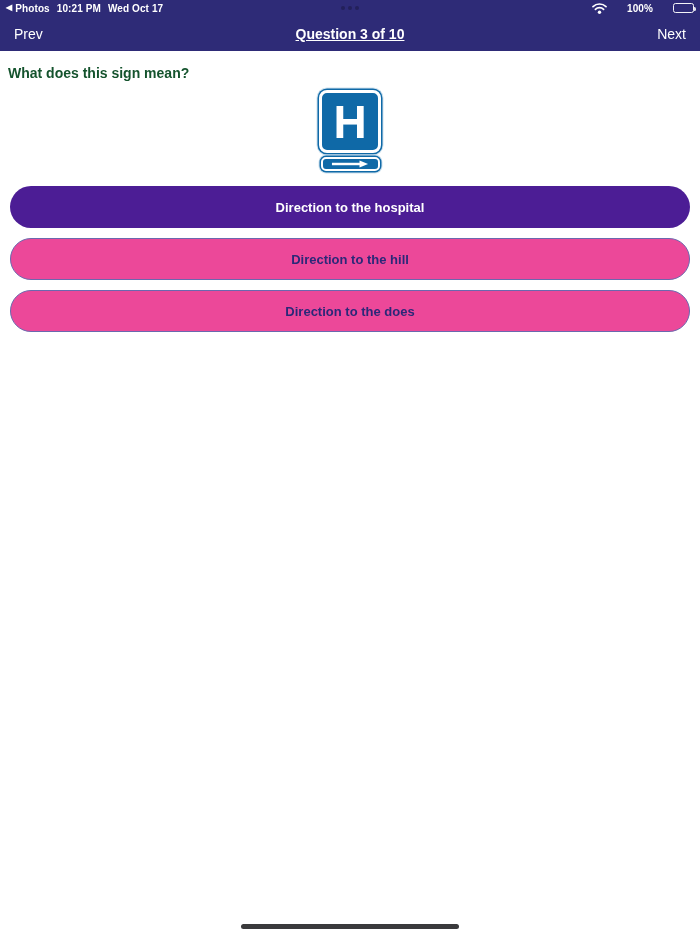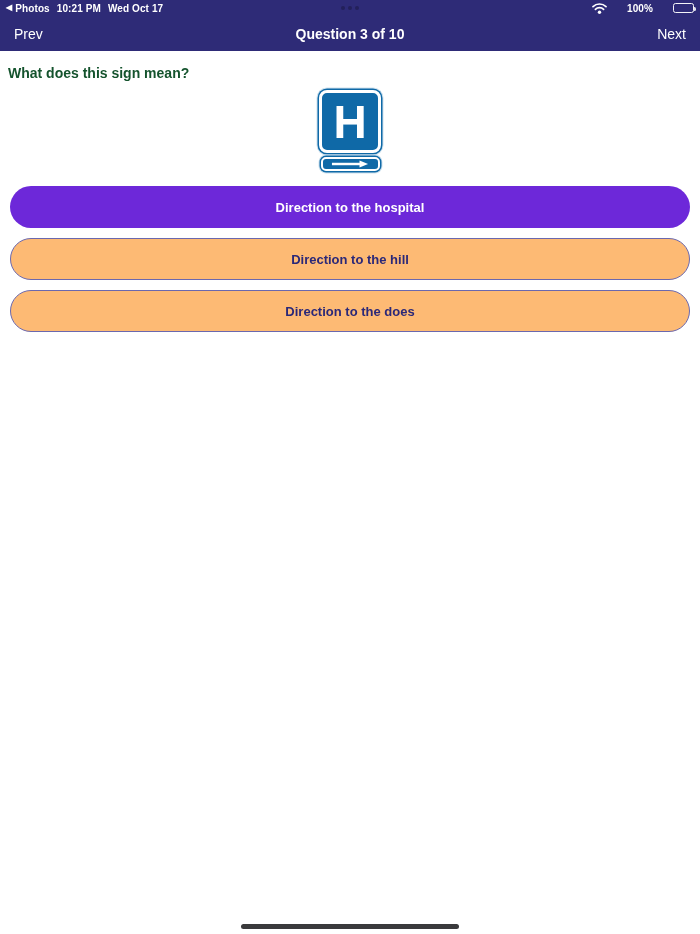--- a/index.html
+++ b/index.html
@@ -21,43 +21,43 @@
   .battery .level{width:100%;height:100%;background:#ffffff;border-radius:1px;}
   .battery:after{content:"";position:absolute;right:-3px;top:2.5px;width:2px;height:4px;
     background:rgba(255,255,255,.85);border-radius:0 1.5px 1.5px 0;}
 
   
   .navbar{height:35px;background:#2e2b77;color:#ffffff;display:flex;align-items:center;
     justify-content:space-between;padding:0 14px;}
   .nav-btn{font-size:14px;font-weight:400;color:#ffffff;cursor:pointer;background:none;border:none;
     font-family:inherit;padding:0;text-align:right;}
   .nav-title{font-size:14px;font-weight:700;position:absolute;left:0;right:0;text-align:center;
-    pointer-events:none;}
+    pointer-events:none;text-decoration:underline;}
   .navbar{position:relative;}
   .navbar .nav-btn{position:relative;z-index:1;}
 
   
   .question-text{margin:14px 8px 0 8px;font-size:14px;font-weight:700;color:#14532d;}
 
   .sign-wrap{display:flex;flex-direction:column;align-items:center;margin-top:9px;}
   .sign-square{width:56px;height:57px;background:#0f69a7;border:3px solid #ffffff;
     box-shadow:0 0 0 1.5px #0f69a7, 0 0 0 2.5px #cfe2ee;border-radius:8px;
     display:flex;align-items:center;justify-content:center;}
   .sign-letter{color:#ffffff;font-size:46px;font-weight:700;line-height:1;
     font-family:"Liberation Sans",sans-serif;transform:scaleY(1.02);}
   .sign-plate{width:55px;height:10px;margin-top:4px;background:#0f69a7;border:2px solid #ffffff;
     box-shadow:0 0 0 1.5px #0f69a7, 0 0 0 2.5px #cfe2ee;border-radius:5px;
     display:flex;align-items:center;justify-content:center;}
 
   
   .answers{margin-top:15px;display:flex;flex-direction:column;gap:10px;padding:0 10px;}
   .answer{height:42px;border-radius:21px;display:flex;align-items:center;justify-content:center;
-    font-size:13px;font-weight:700;cursor:pointer;box-sizing:border-box;background:#fdba74;
+    font-size:13px;font-weight:700;cursor:pointer;box-sizing:border-box;background:#ec4899;
     border:1px solid #6b68ae;color:#2b2878;font-family:inherit;width:100%;}
-  .answer.selected{background:#6d28d9;border:none;color:#ffffff;}
+  .answer.selected{background:#4c1d95;border:none;color:#ffffff;}
 
   
   .home-indicator{position:absolute;left:50%;bottom:5px;transform:translateX(-50%);
     width:218px;height:5px;border-radius:2.5px;background:#3a3a3c;cursor:grab;}
 </style>
 </head>
 <body>
 
 <div class="screen">
 

